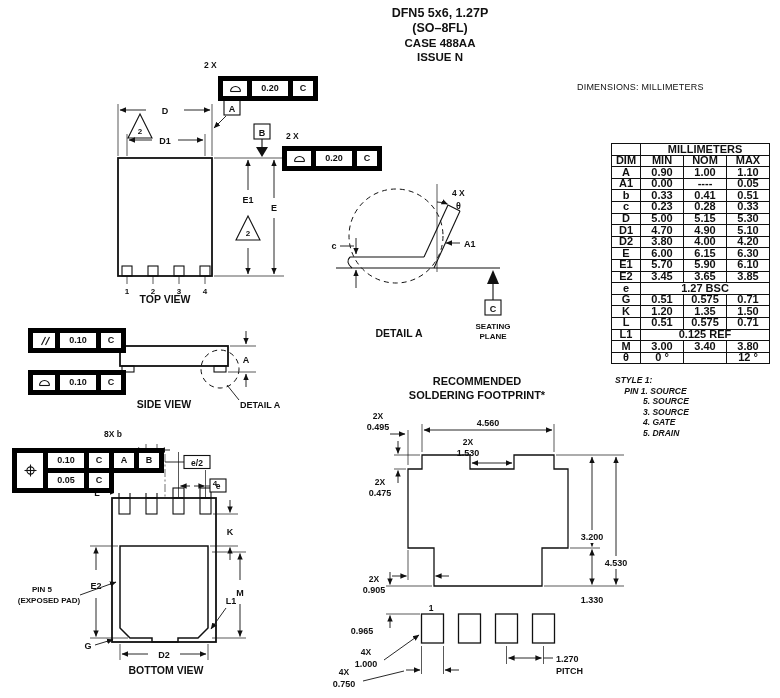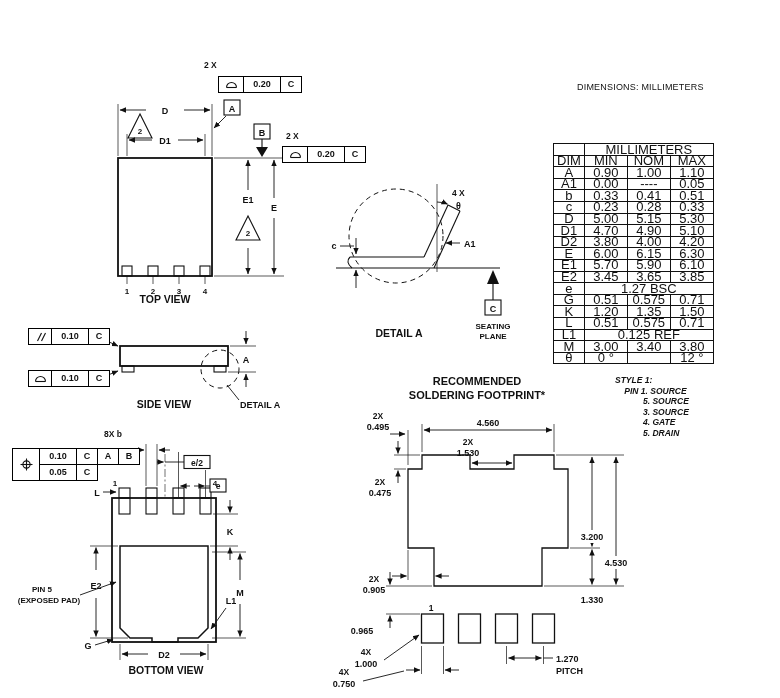--- a/index.html
+++ b/index.html
@@ -19,30 +19,30 @@
   .fillb{fill:#111;stroke:none;}
   .wbg{fill:#fff;stroke:none;}
   
   .hdr{left:320px;top:6px;width:240px;text-align:center;font-weight:bold;}
   .hdr .t1{font-size:12.5px;line-height:15px;}
   .hdr .t2{font-size:12.5px;line-height:15px;}
   .hdr .t3{font-size:11.5px;line-height:14px;}
   .hdr .t4{font-size:11.5px;line-height:14px;}
   .dims-note{left:577px;top:82px;font-size:9px;font-weight:normal;letter-spacing:0.2px;}
   
-  table.dimtable{position:absolute;left:553px;top:143px;border-collapse:collapse;background:#fff;
-                 font-size:13px;font-weight:normal;text-align:center;}
+  table.dimtable{position:absolute;left:611px;top:143px;border-collapse:collapse;background:#fff;
+                 font-size:11px;font-weight:bold;text-align:center;}
   table.dimtable td{border:1px solid #111;padding:0.5px 3px;line-height:9.6px;}
   .w-dim{width:22px;} .w-v{width:36px;}
   
   .style-notes{left:615px;top:375px;font-size:8.5px;font-weight:bold;line-height:10.6px;font-style:italic;}
   .style-notes .i1{margin-left:7px;text-align:center;} .style-notes .i2{margin-left:28px;}
   
   table.fcf{position:absolute;border-collapse:collapse;background:#fff;font-size:9px;font-weight:bold;}
-  table.fcf td{border:1px solid #000000;padding:0 3px;height:15px;line-height:15px;text-align:center;}
+  table.fcf td{border:5px solid #000000;padding:0 3px;height:15px;line-height:15px;text-align:center;}
   .count{position:absolute;font-size:8.5px;font-weight:bold;}
   .symsvg{vertical-align:middle;}
 </style>
 </head>
 <body>
 
 <div class="canvas">
 
   <svg class="draw" width="780" height="698" viewBox="0 0 780 698">
     <defs>
@@ -305,20 +305,26 @@
       <text class="t85 mid" x="431" y="611">1</text>
       <text class="t85 mid" x="366" y="655">4X</text>
       <text class="t9 mid" x="366" y="667">1.000</text>
       <text class="t85 mid" x="344" y="675">4X</text>
       <text class="t9 mid" x="344" y="687">0.750</text>
       <text class="t9" x="556" y="662">1.270</text>
       <text class="t9" x="556" y="674">PITCH</text>
     </g>
   </svg>
 
+  <div class="abs hdr">
+    <div class="t1">DFN5 5x6, 1.27P</div>
+    <div class="t2">(SO–8FL)</div>
+    <div class="t3">CASE 488AA</div>
+    <div class="t4">ISSUE N</div>
+  </div>
 
   <div class="abs dims-note">DIMENSIONS: MILLIMETERS</div>
 
   <table class="dimtable">
     <tbody>
         <tr>
       <td class="w-dim"></td>
       <td colspan="3">MILLIMETERS</td>
     </tr>
     <tr>

